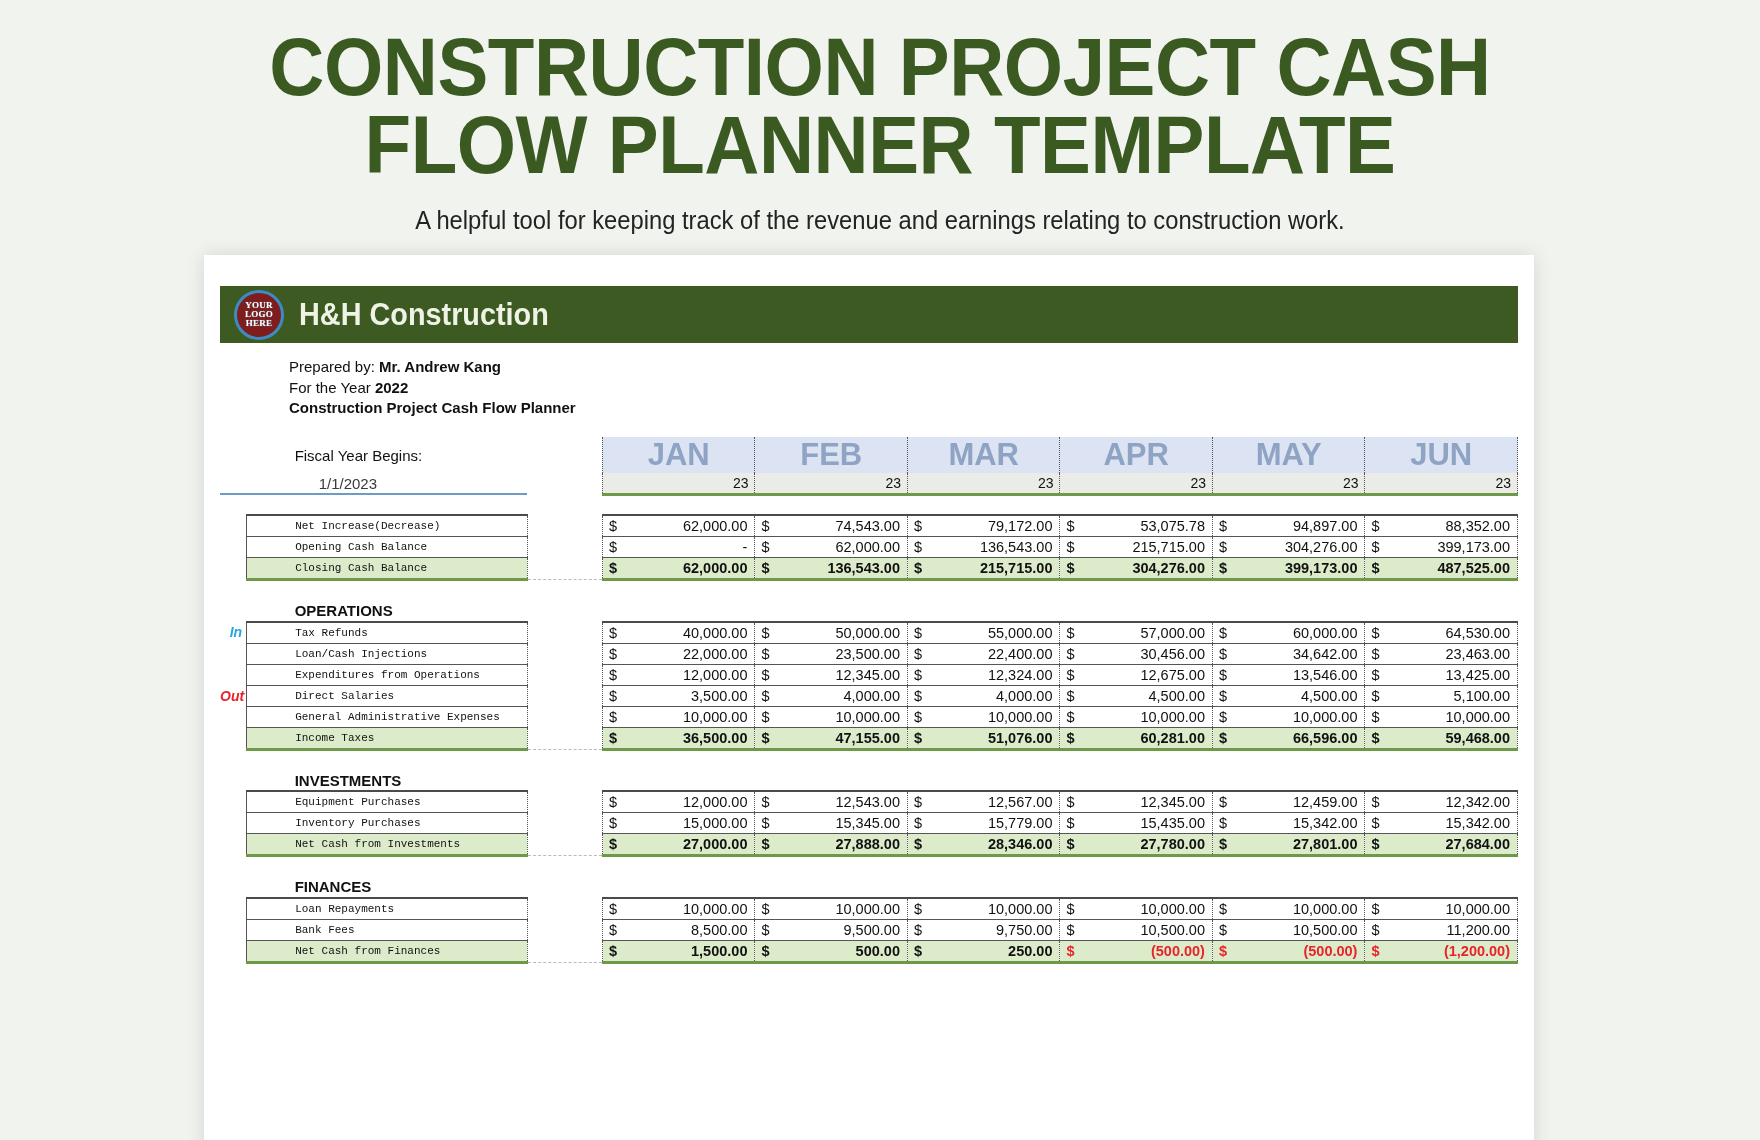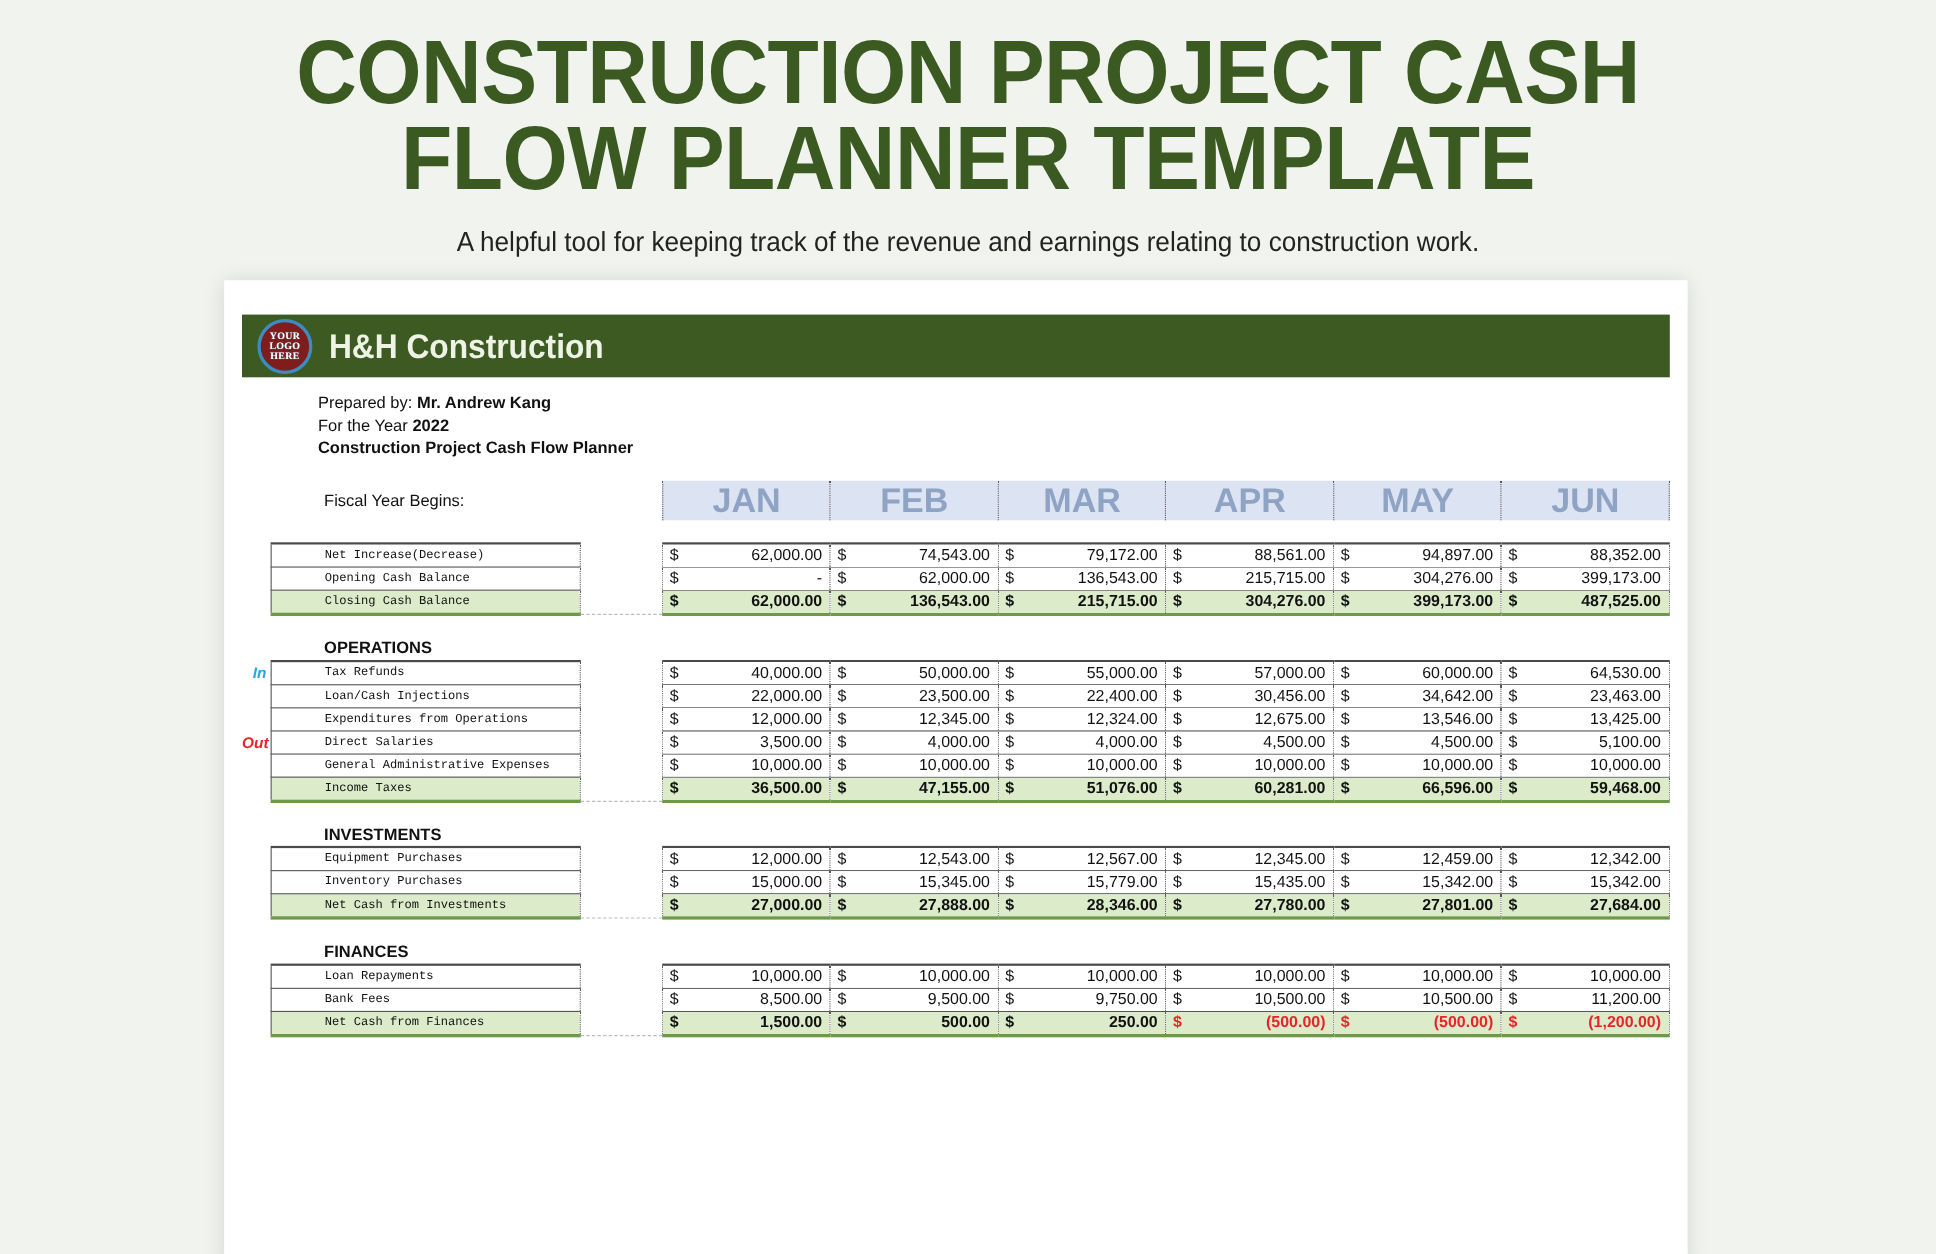--- a/index.html
+++ b/index.html
@@ -238,20 +238,31 @@
             <td></td>
             <td class="fy-label">Fiscal Year Begins:</td>
             <td class="gapcell"></td>
             <td class="mon-head">JAN</td>
             <td class="mon-head">FEB</td>
             <td class="mon-head">MAR</td>
             <td class="mon-head">APR</td>
             <td class="mon-head">MAY</td>
             <td class="mon-head">JUN</td>
           </tr>
+          <tr>
+            <td class="blue-rule"></td>
+            <td class="fy-date blue-rule">1/1/2023</td>
+            <td class="gapcell"></td>
+            <td class="mon-year green-rule">23</td>
+            <td class="mon-year green-rule">23</td>
+            <td class="mon-year green-rule">23</td>
+            <td class="mon-year green-rule">23</td>
+            <td class="mon-year green-rule">23</td>
+            <td class="mon-year green-rule">23</td>
+          </tr>
           <tr class="spacer-row-lg">
             <td></td>
             <td></td>
             <td></td>
             <td></td>
             <td></td>
             <td></td>
             <td></td>
             <td></td>
             <td></td>
@@ -274,21 +285,21 @@
             </td>
             <td class="money topline">
               <div class="cell">
                 <span class="dol">$</span>
                 <span class="val">79,172.00</span>
               </div>
             </td>
             <td class="money topline">
               <div class="cell">
                 <span class="dol">$</span>
-                <span class="val">88,561.00</span>
+                <span class="val">53,075.78</span>
               </div>
             </td>
             <td class="money topline">
               <div class="cell">
                 <span class="dol">$</span>
                 <span class="val">94,897.00</span>
               </div>
             </td>
             <td class="money topline">
               <div class="cell">

